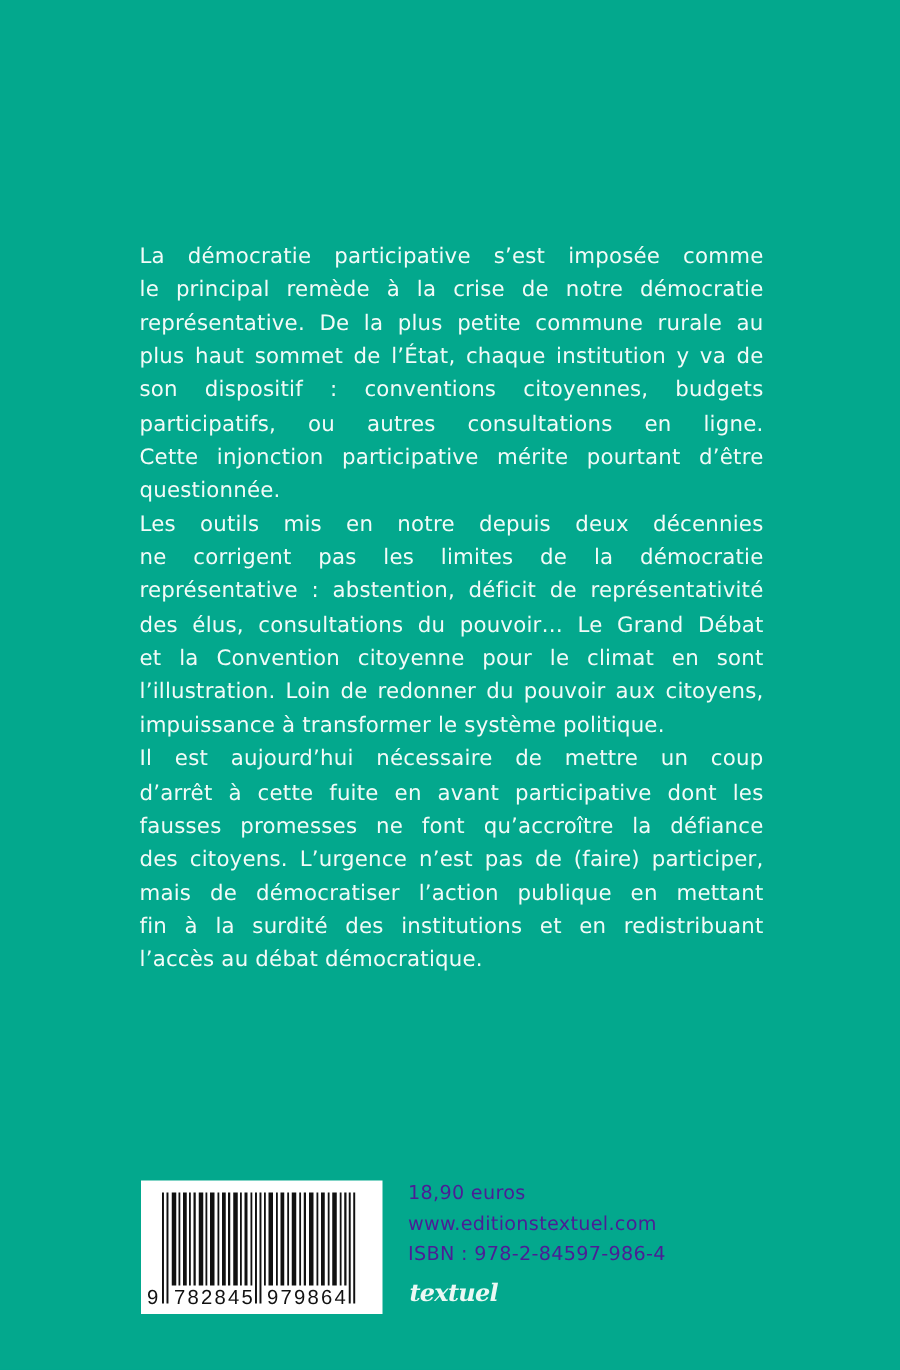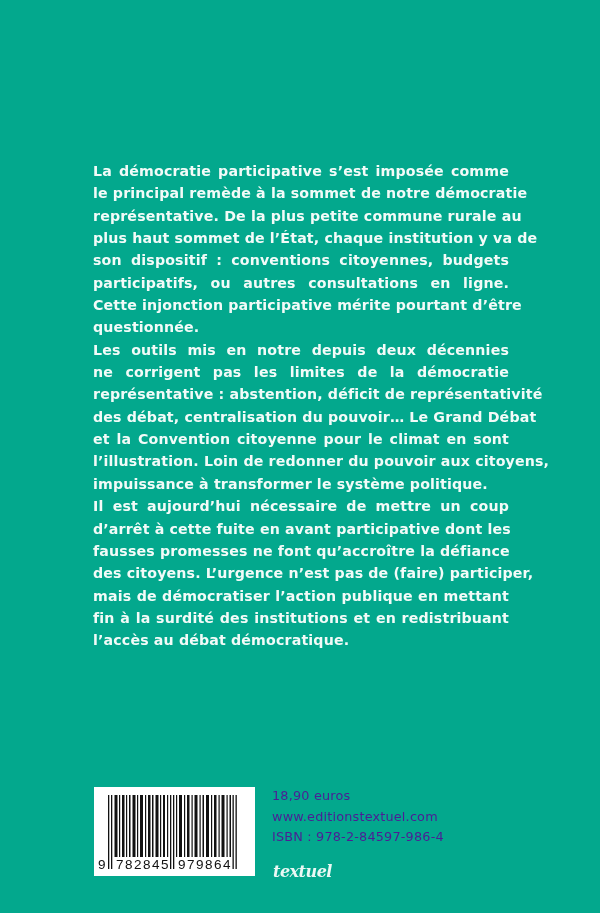--- a/index.html
+++ b/index.html
@@ -9,62 +9,62 @@
     font-family:"DejaVu Sans", sans-serif;
     color:#f2fbf8;
     position:relative;
   }
   .blurb {
     position:absolute; left:93px; top:160px; width:416px;
     font-size:14.2px; line-height:22.35px;
     text-align:justify; letter-spacing:0.15px;
   }
   .blurb p { margin:0; }
-  .line { display:block; text-align:justify; text-align-last:justify; white-space:nowrap;font-weight:bold; }
+  .line { display:block; text-align:justify; text-align-last:justify; white-space:nowrap; }
   .line.last { text-align-last:left; }
   .barcode {
     position:absolute; left:94px; top:787px; width:161px; height:89px;
     background:#ffffff;
   }
   .bars { position:absolute; left:0; top:0; width:161px; height:89px; }
   .bc-num {
     position:absolute; font-family:"Liberation Sans", sans-serif;
     font-size:13.5px; color:#111; background:#fff; line-height:14px; top:71px;
   }
   .info {
     position:absolute; left:272px; top:786px;
     font-size:12.8px; line-height:20.5px; color:#4c1d95;
     letter-spacing:0.2px;
   }
   .info div { white-space:nowrap; }
   .logo {
     position:absolute; left:273px; top:852px;
     font-family:"DejaVu Serif", serif; font-style:italic; font-weight:bold;
-    font-size:16px; color:#eaf8f4; letter-spacing:-0.5px;margin-top:10px;
+    font-size:16px; color:#eaf8f4; letter-spacing:-0.5px;
   }
 </style>
 </head>
 <body>
 
 <div class="blurb">
   <p>
     <span class="line">La démocratie participative s’est imposée comme</span>
-    <span class="line">le principal remède à la sommet de notre démocratie</span>
+    <span class="line">le principal remède à la crise de notre démocratie</span>
     <span class="line">représentative. De la plus petite commune rurale au</span>
     <span class="line">plus haut sommet de l’État, chaque institution y va de</span>
     <span class="line">son dispositif : conventions citoyennes, budgets</span>
     <span class="line">participatifs, ou autres consultations en ligne.</span>
     <span class="line">Cette injonction participative mérite pourtant d’être</span>
     <span class="line last">questionnée.</span>
   </p>
   <p>
     <span class="line">Les outils mis en notre depuis deux décennies</span>
     <span class="line">ne corrigent pas les limites de la démocratie</span>
     <span class="line">représentative : abstention, déficit de représentativité</span>
-    <span class="line">des débat, centralisation du pouvoir… Le Grand Débat</span>
+    <span class="line">des élus, consultations du pouvoir… Le Grand Débat</span>
     <span class="line">et la Convention citoyenne pour le climat en sont</span>
     <span class="line">l’illustration. Loin de redonner du pouvoir aux citoyens,</span>
     <span class="line last">impuissance à transformer le système politique.</span>
   </p>
   <p>
     <span class="line">Il est aujourd’hui nécessaire de mettre un coup</span>
     <span class="line">d’arrêt à cette fuite en avant participative dont les</span>
     <span class="line">fausses promesses ne font qu’accroître la défiance</span>
     <span class="line">des citoyens. L’urgence n’est pas de (faire) participer,</span>
     <span class="line">mais de démocratiser l’action publique en mettant</span>

